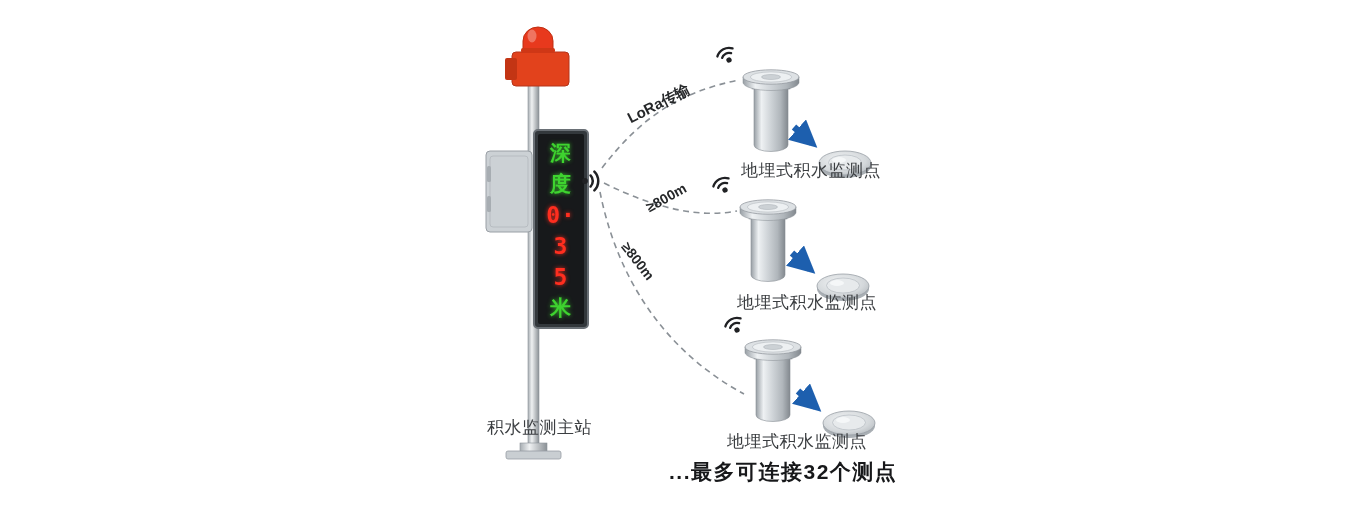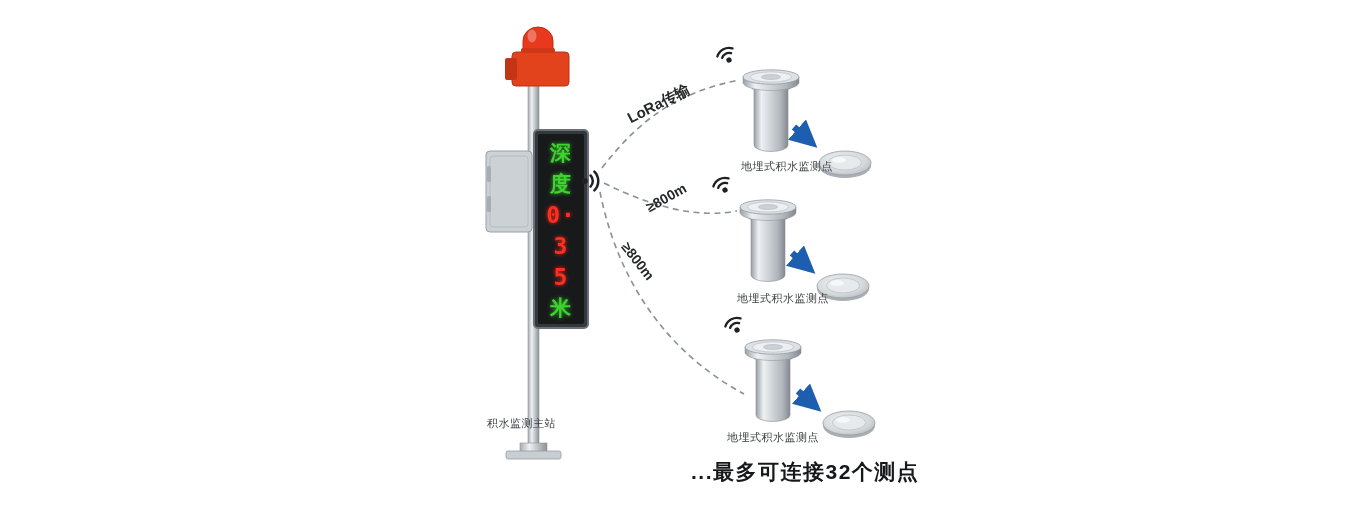--- a/index.html
+++ b/index.html
@@ -1,21 +1,21 @@
 <!DOCTYPE html>
 <html><head>
 <meta charset="utf-8">
 <style>
   * { margin:0; padding:0; box-sizing:border-box; }
   html,body { background:#ffffff; }
   body { font-family:"Liberation Sans","DejaVu Sans",sans-serif; }
   .canvas { position:relative; width:1371px; height:515px; background:#ffffff; overflow:hidden; }
   .layer { position:absolute; inset:0; }
   .abs { position:absolute; }
-  .small-label { font-size:11px; color:#3b3e41; letter-spacing:0.5px; white-space:nowrap; }
+  .small-label { font-size:17px; color:#3b3e41; letter-spacing:0.5px; white-space:nowrap; }
   .link-label { font-weight:bold; color:#26282a; white-space:nowrap; }
   .footer-note { font-size:21px; color:#17181a; font-weight:600; letter-spacing:1.5px; white-space:nowrap; }
   .led-stack { position:absolute; left:537px; top:138px; width:48px; display:flex; flex-direction:column; align-items:center; }
   .led-line { line-height:31px; font-weight:bold; letter-spacing:1px; text-align:center; }
   .led-line.green { color:#3ed32f; text-shadow:0 0 4px rgba(62,211,47,.85); font-size:21px; font-family:"DejaVu Sans","Liberation Sans",sans-serif; }
   .led-line.red { color:#ff2e1f; text-shadow:0 0 4px rgba(255,46,31,.85); font-size:23px; font-family:"DejaVu Sans Mono","Liberation Mono",monospace; }
 </style>
 </head>
 <body>
 
@@ -130,15 +130,15 @@
 
   <div class="abs link-label" style="left:633px;top:109px;font-size:15px;transform:rotate(-27deg);transform-origin:left bottom;">LoRa传输</div>
   <div class="abs link-label" style="left:651px;top:199px;font-size:14px;transform:rotate(-29deg);transform-origin:left bottom;">≥800m</div>
   <div class="abs link-label" style="left:631px;top:239px;font-size:14px;transform:rotate(52deg);transform-origin:left top;">≥800m</div>
 
   <div class="abs small-label" style="left:487px;top:416px;">积水监测主站</div>
   <div class="abs small-label" style="left:741px;top:159px;">地埋式积水监测点</div>
   <div class="abs small-label" style="left:737px;top:291px;">地埋式积水监测点</div>
   <div class="abs small-label" style="left:727px;top:430px;">地埋式积水监测点</div>
 
-  <div class="abs footer-note" style="left:691px;top:458px;">...最多可连接32个测点</div>
+  <div class="abs footer-note" style="left:669px;top:458px;">...最多可连接32个测点</div>
 
 </div>
 
 </body></html>

